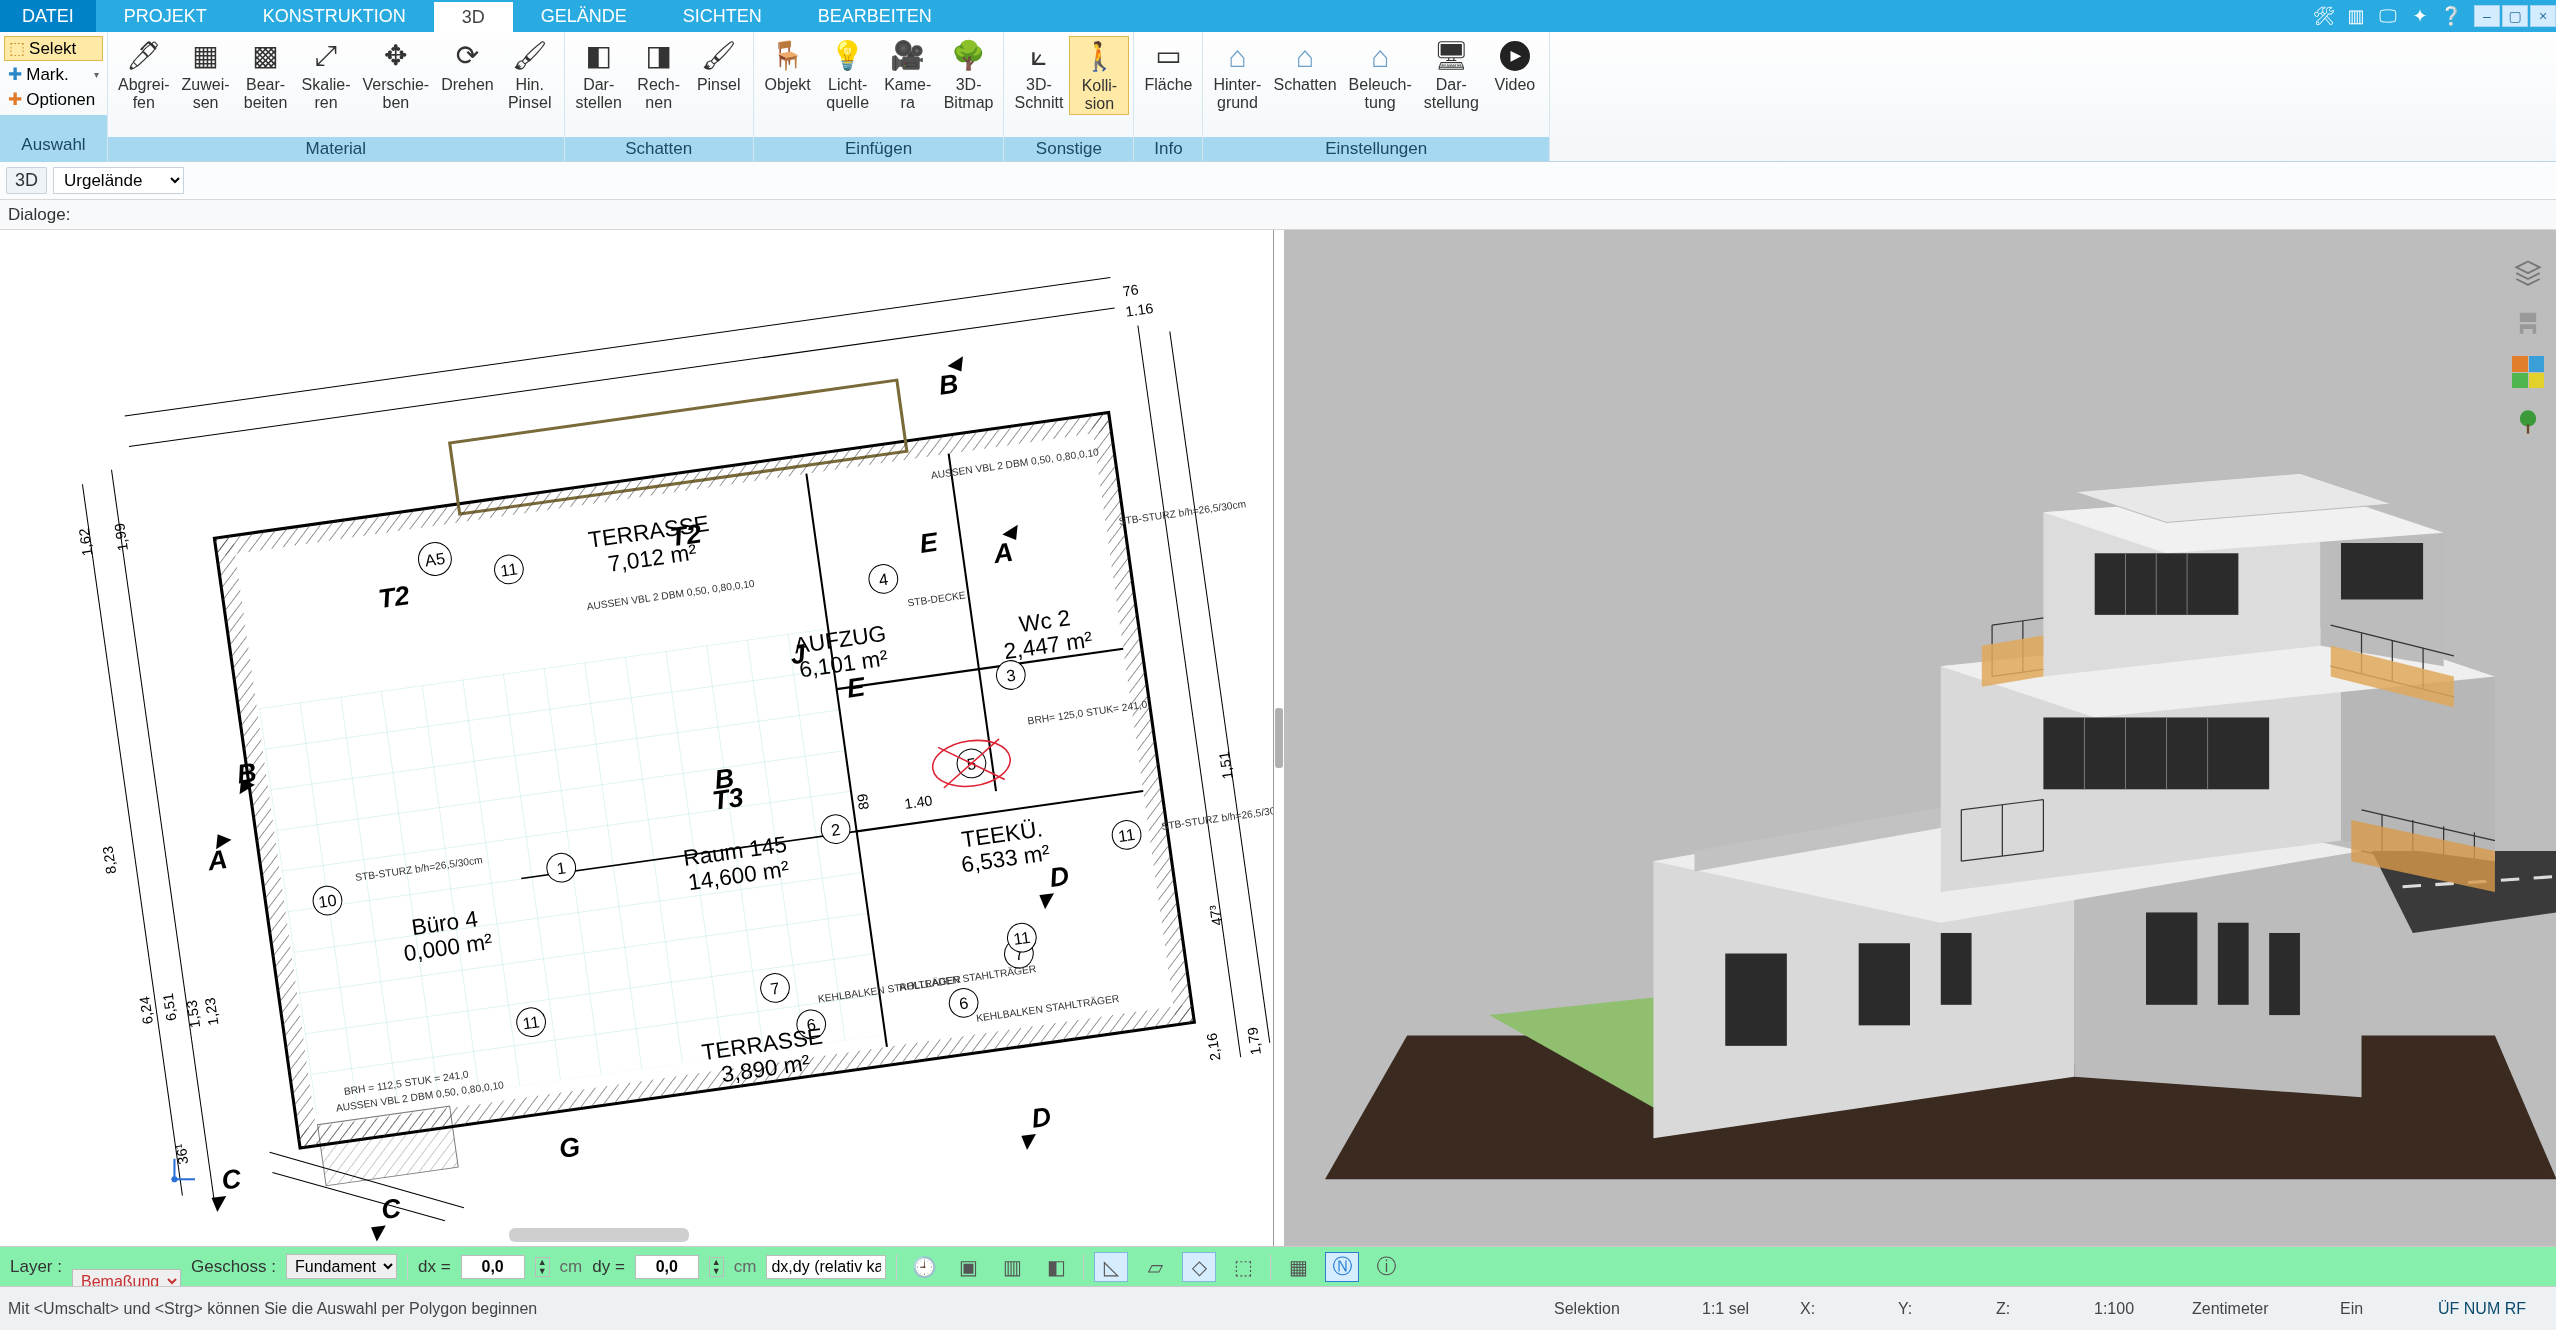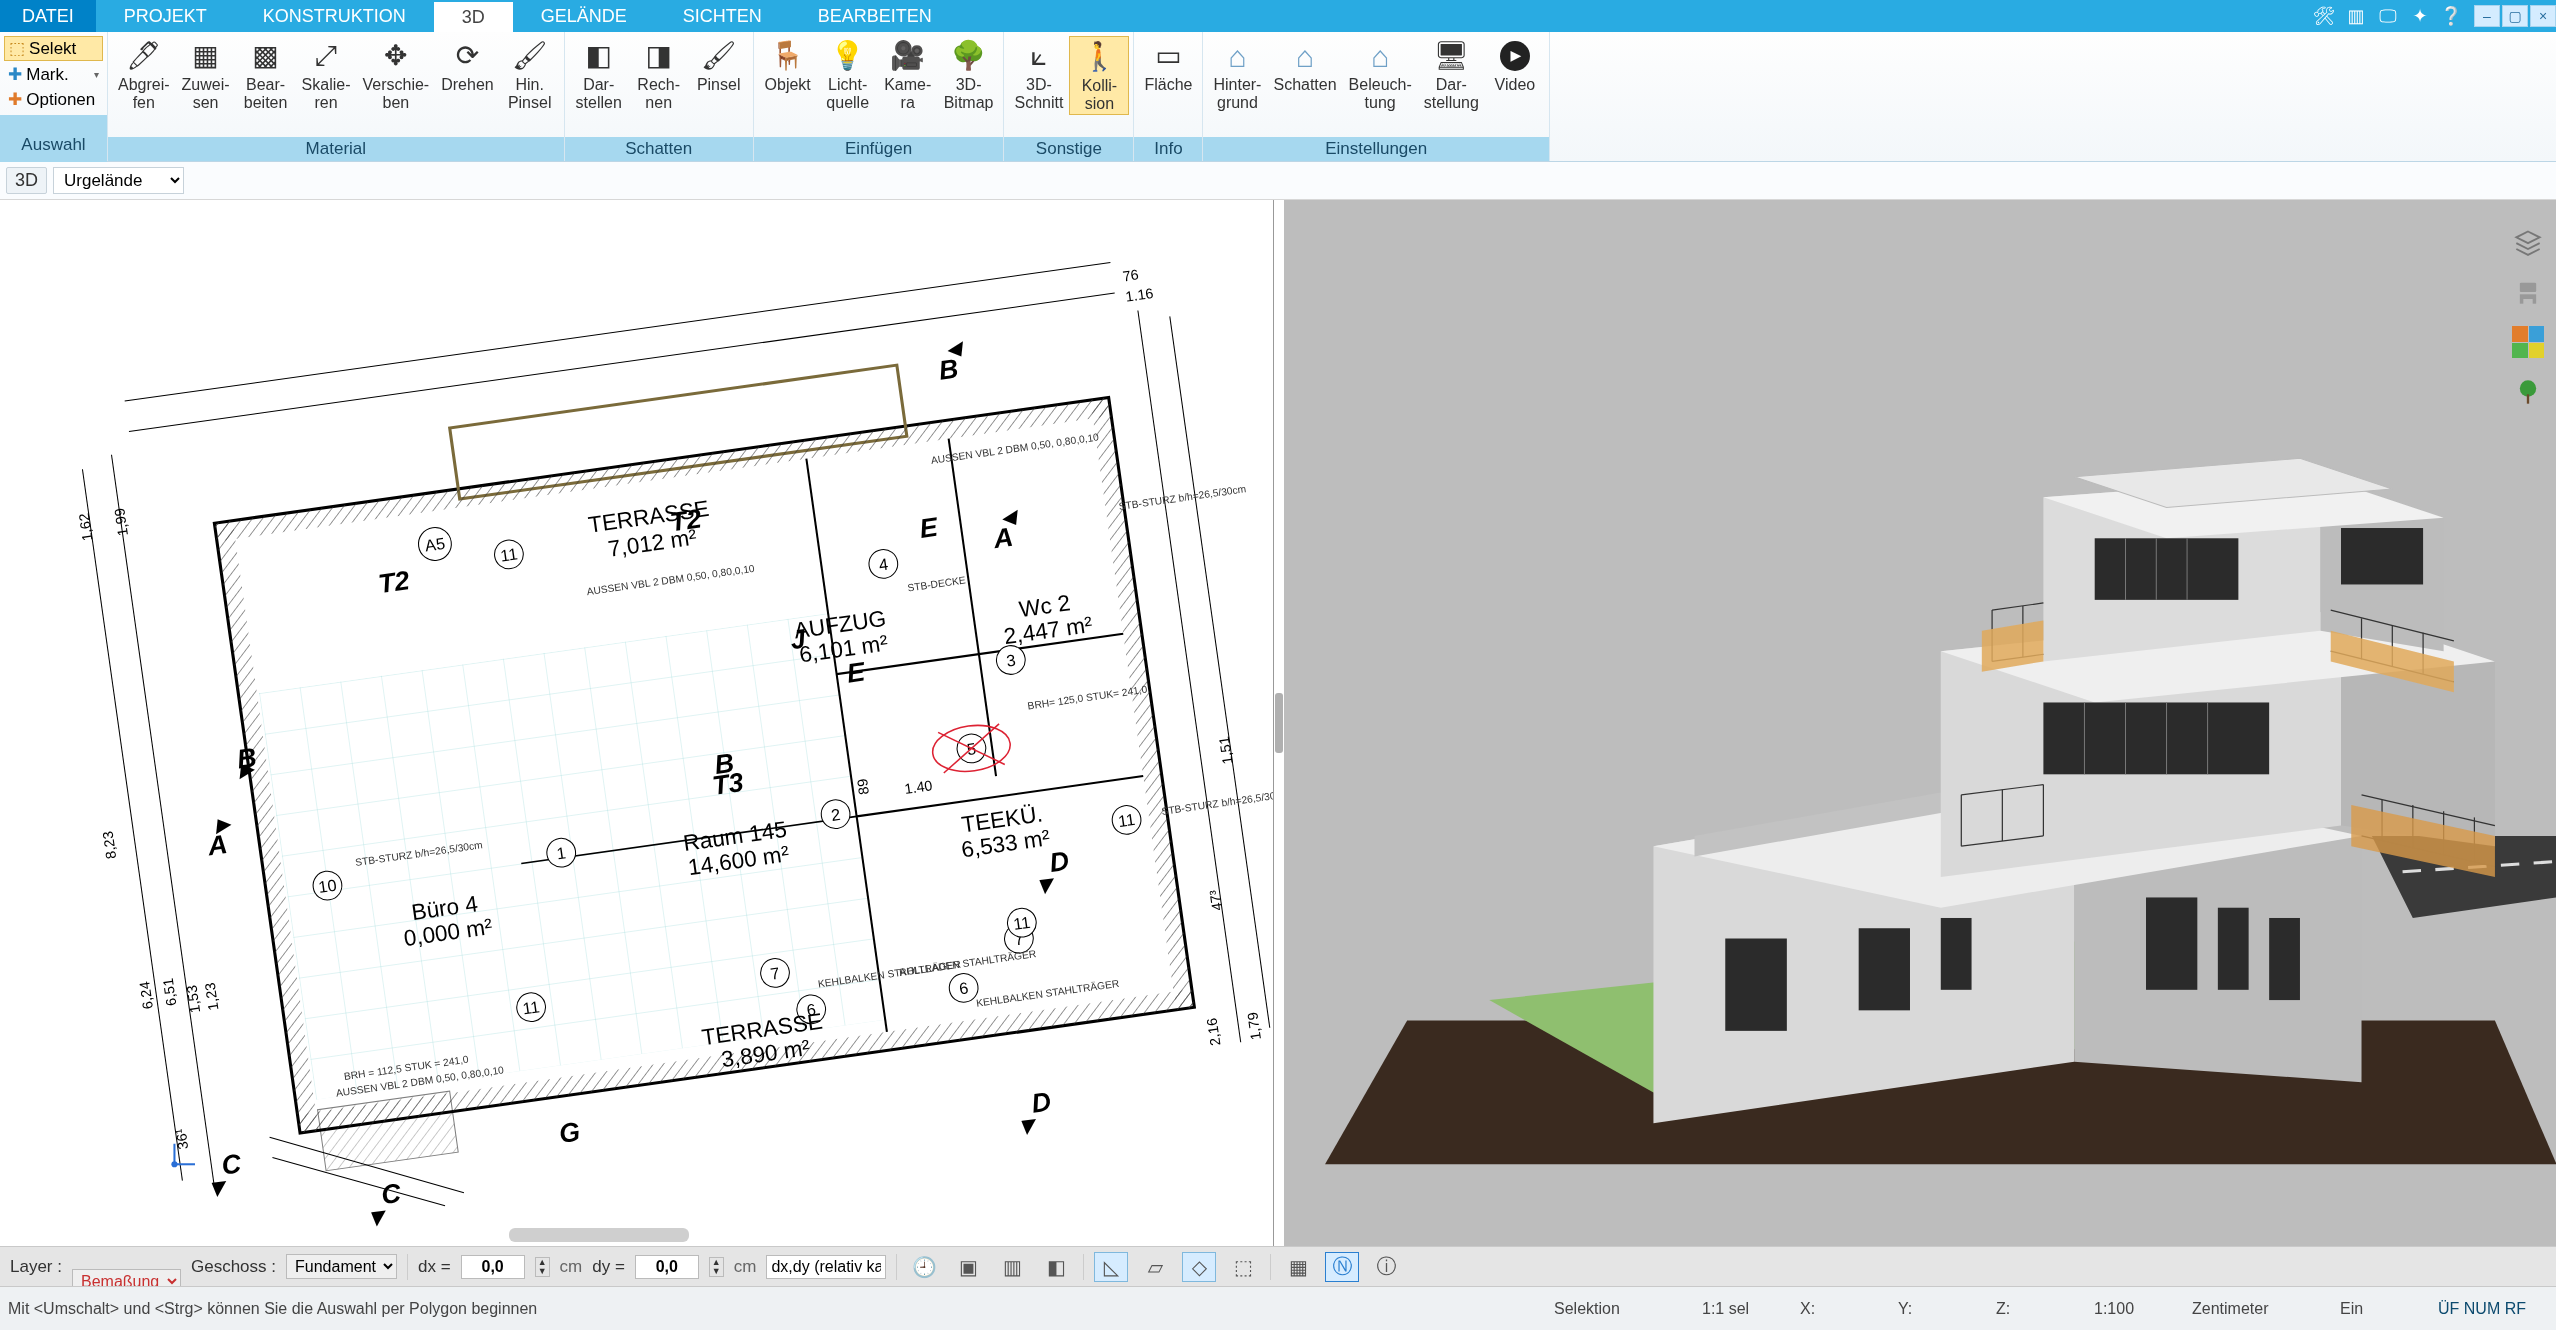--- a/index.html
+++ b/index.html
@@ -61,21 +61,21 @@
 .sidetools .stool { width:36px; height:36px; display:flex; align-items:center; justify-content:center; font-size:26px; color:#6e6e6e; cursor:pointer; }
 .sidetools .palette { width:32px; height:32px; display:grid; grid-template-columns:1fr 1fr; grid-template-rows:1fr 1fr; gap:1px;}
 .sidetools .palette span:nth-child(1){background:#e27d2b;}
 .sidetools .palette span:nth-child(2){background:#3a9fd8;}
 .sidetools .palette span:nth-child(3){background:#51b54e;}
 .sidetools .palette span:nth-child(4){background:#e2d12b;}
 
 .pane .hscroll { position:absolute; left:40%; bottom:4px; width:180px; height:14px; background:#cfcfcf; border-radius:6px;}
 
 
-.bottombar { display:flex; align-items:center; height:40px; background:#e5e5e5; border-top:1px solid #c9c9c9; padding:0 10px; gap:10px; font-size:17px; color:#333;}
+.bottombar { display:flex; align-items:center; height:40px; background:#86efac; border-top:1px solid #c9c9c9; padding:0 10px; gap:10px; font-size:17px; color:#333;}
 .bottombar .lbl { }
 .bottombar .red { color:#c83030;margin-top:30px; }
 .bottombar select,.bottombar input { font-size:16px; border:1px solid #bbb; padding:2px 4px;}
 .bottombar input.num { width:64px; text-align:center;font-weight:bold;}
 .bottombar .spin { display:flex; flex-direction:column; font-size:9px; line-height:9px; border:1px solid #bbb;}
 .bottombar .spin span{padding:0 2px; cursor:pointer;}
 .bottombar .unit{color:#666;}
 .bottombar .tbtn { width:34px; height:30px; display:flex; align-items:center; justify-content:center; border:1px solid transparent; font-size:20px; color:#555; cursor:pointer;}
 .bottombar .tbtn.active{ background:#d6ecff; border-color:#7fb8dd;}
 .bottombar .sep{ width:1px; height:26px; background:#ccc;}
@@ -280,20 +280,23 @@
       </div>
       <div class="caption">Einstellungen</div>
     </div>
   </div>
 
   <div class="secbar">
     <span class="chip">3D</span>
     <select>
       <option>Urgelände</option>
     </select>
+  </div>
+  <div class="dlgbar">
+    <span>Dialoge:</span>
   </div>
 
   <div class="workspace">
 
     <div class="pane left">
       <div class="floorplan">
         <svg viewBox="0 0 1240 980">
           <defs>
             <pattern id="hatch" width="8" height="8" patternUnits="userSpaceOnUse" patternTransform="rotate(45)">
               <line x1="0" y1="0" x2="0" y2="8" stroke="#333" stroke-width="1"></line>

